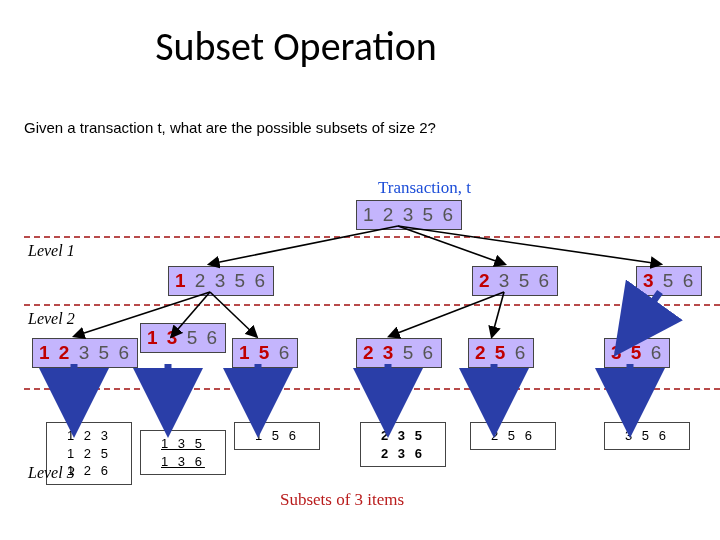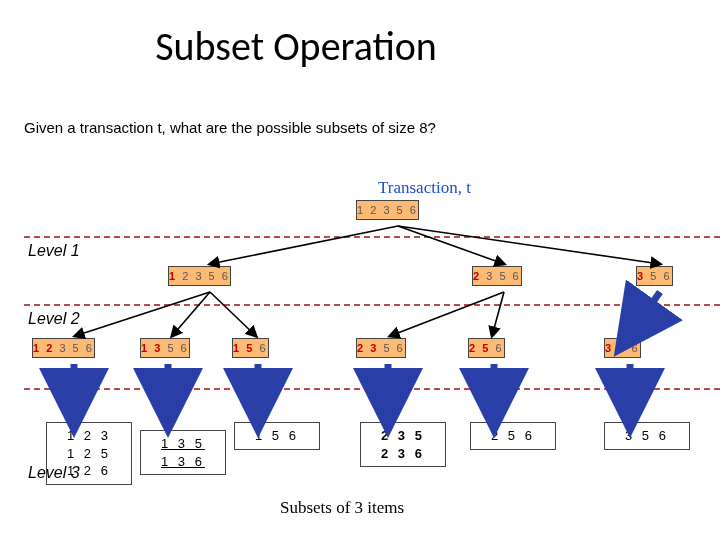--- a/index.html
+++ b/index.html
@@ -30,46 +30,45 @@
     color: #000;
   }
   .t-label {
     position: absolute;
     font-family: "Times New Roman", serif;
     font-size: 17px;
     color: #1d4ed8;
   }
   .level-label {
     position: absolute;
-    font-family: Liberation Sans, sans-serif;
+    font-family: Liberation Serif, serif;
     font-style: italic;
     font-size: 16px;
     color: #000;
   }
   .bottom-label {
     position: absolute;
     font-family: "Times New Roman", serif;
     font-size: 17px;
-    color: #000000;
-    margin-top: 8px;
+    color: #b91c1c;
   }
   .hr-dash {
     position: absolute;
     left: 24px;
     width: 696px;
     border-top: 2px dashed #b84a4a;
   }
   .node {
     position: absolute;
     border: 1px solid #444;
-    background: #fdba74;
+    background: #c4b5fd;
     font-family: Arial, sans-serif;
-    font-size: 11px;
+    font-size: 19px;
     letter-spacing: 2px;
-    padding: 3px 0;
+    padding: 3px 6px;
     white-space: pre;
   }
   .node .red { color: #c00000; font-weight: bold; }
   .node .grey { color: #555; }
   .leaf {
     position: absolute;
     border: 1px solid #444;
     background: #fff;
     font-family: Arial, sans-serif;
     font-size: 13px;
@@ -86,40 +85,40 @@
     pointer-events: none;
   }
 </style>
 </head>
 <body>
 
 <div class="title">Subset Operation</div>
 
 <div class="prompt">Given a transaction t,
 what are the possible
-subsets of size 8?</div>
+subsets of size 2?</div>
 
 <div class="t-label" style="top:178px; left:378px;">Transaction, t</div>
 
 <div class="hr-dash" style="top:236px;"></div>
 <div class="level-label" style="top:242px; left:28px;">Level 1</div>
 
 <div class="hr-dash" style="top:304px;"></div>
 <div class="level-label" style="top:310px; left:28px;text-align:center;">Level 2</div>
 
 <div class="hr-dash" style="top:388px;"></div>
 
 <div class="node" id="root" style="top:200px; left:356px;"><span class="grey">1</span> <span class="grey">2</span> <span class="grey">3</span> <span class="grey">5</span> <span class="grey">6</span></div>
 
 <div class="node l1" id="l1-0" style="top:266px; left:168px;"><span class="red">1</span> <span class="grey">2</span> <span class="grey">3</span> <span class="grey">5</span> <span class="grey">6</span></div>
 <div class="node l1" id="l1-1" style="top:266px; left:472px;"><span class="red">2</span> <span class="grey">3</span> <span class="grey">5</span> <span class="grey">6</span></div>
 <div class="node l1" id="l1-2" style="top:266px; left:636px;"><span class="red">3</span> <span class="grey">5</span> <span class="grey">6</span></div>
 
 <div class="node l2" id="l2-0" style="top:338px; left:32px;"><span class="red">1</span> <span class="red">2</span> <span class="grey">3</span> <span class="grey">5</span> <span class="grey">6</span></div>
-<div class="node l2" id="l2-1" style="top:338px; left:140px;"><span class="red">1</span> <span class="red">3</span> <span class="grey">5</span> <span class="grey">6</span></div>
+<div class="node l2" id="l2-1" style="top:323px; left:140px;"><span class="red">1</span> <span class="red">3</span> <span class="grey">5</span> <span class="grey">6</span></div>
 <div class="node l2" id="l2-2" style="top:338px; left:232px;"><span class="red">1</span> <span class="red">5</span> <span class="grey">6</span></div>
 <div class="node l2" id="l2-3" style="top:338px; left:356px;"><span class="red">2</span> <span class="red">3</span> <span class="grey">5</span> <span class="grey">6</span></div>
 <div class="node l2" id="l2-4" style="top:338px; left:468px;"><span class="red">2</span> <span class="red">5</span> <span class="grey">6</span></div>
 <div class="node l2" id="l2-5" style="top:338px; left:604px;"><span class="red">3</span> <span class="red">5</span> <span class="grey">6</span></div>
 
 <div class="leaf" id="lf-0" style="top:414px; left:46px;">1 2 3<br>1 2 5<br>1 2 6</div>
 <div class="leaf" id="lf-1" style="top:422px; left:140px;text-decoration:underline;">1 3 5<br>1 3 6</div>
 <div class="leaf" id="lf-2" style="top:414px; left:234px;">1 5 6</div>
 <div class="leaf" id="lf-3" style="top:414px; left:360px;font-weight:bold;">2 3 5<br>2 3 6</div>
 <div class="leaf" id="lf-4" style="top:414px; left:470px;">2 5 6</div>

